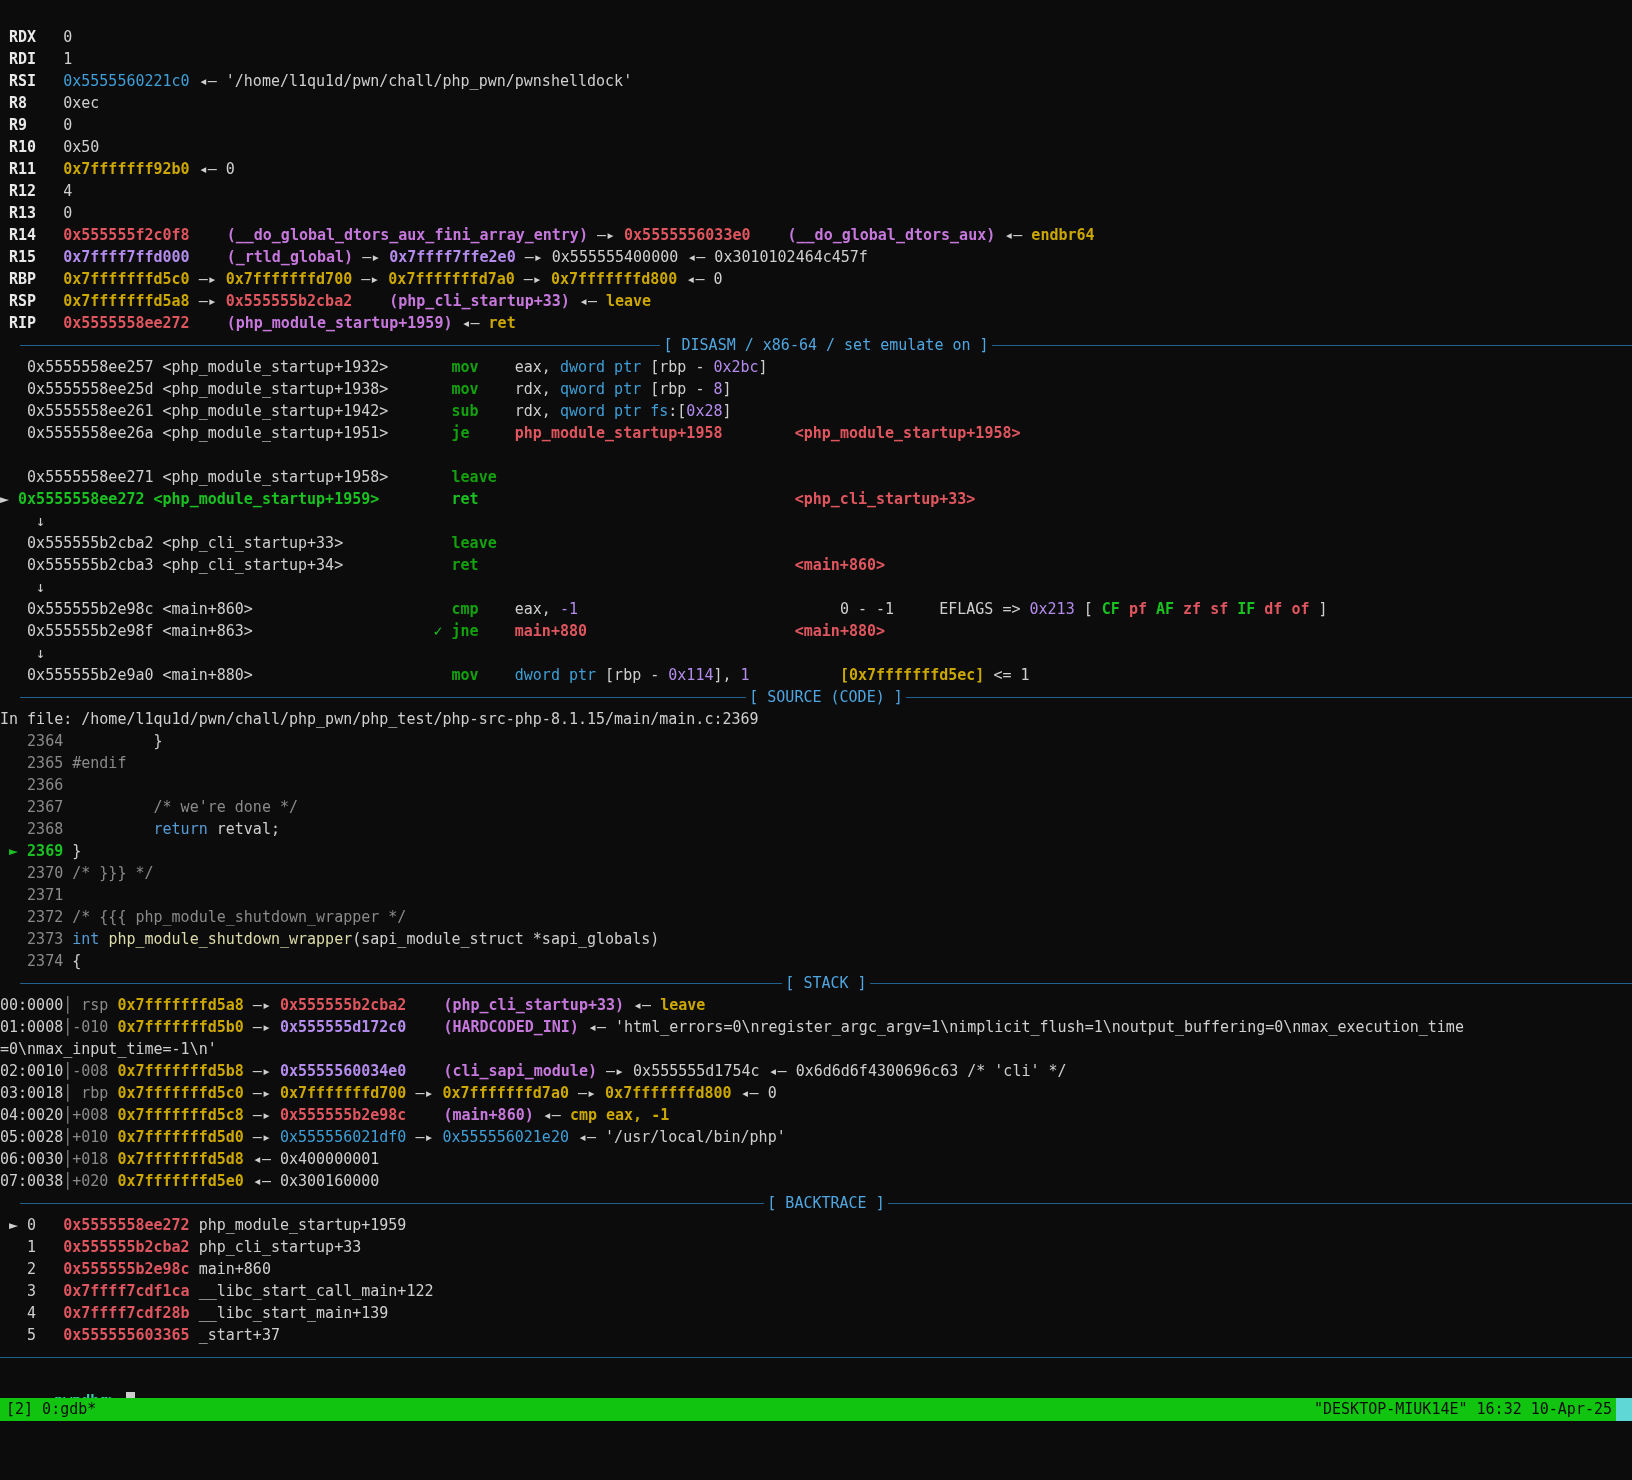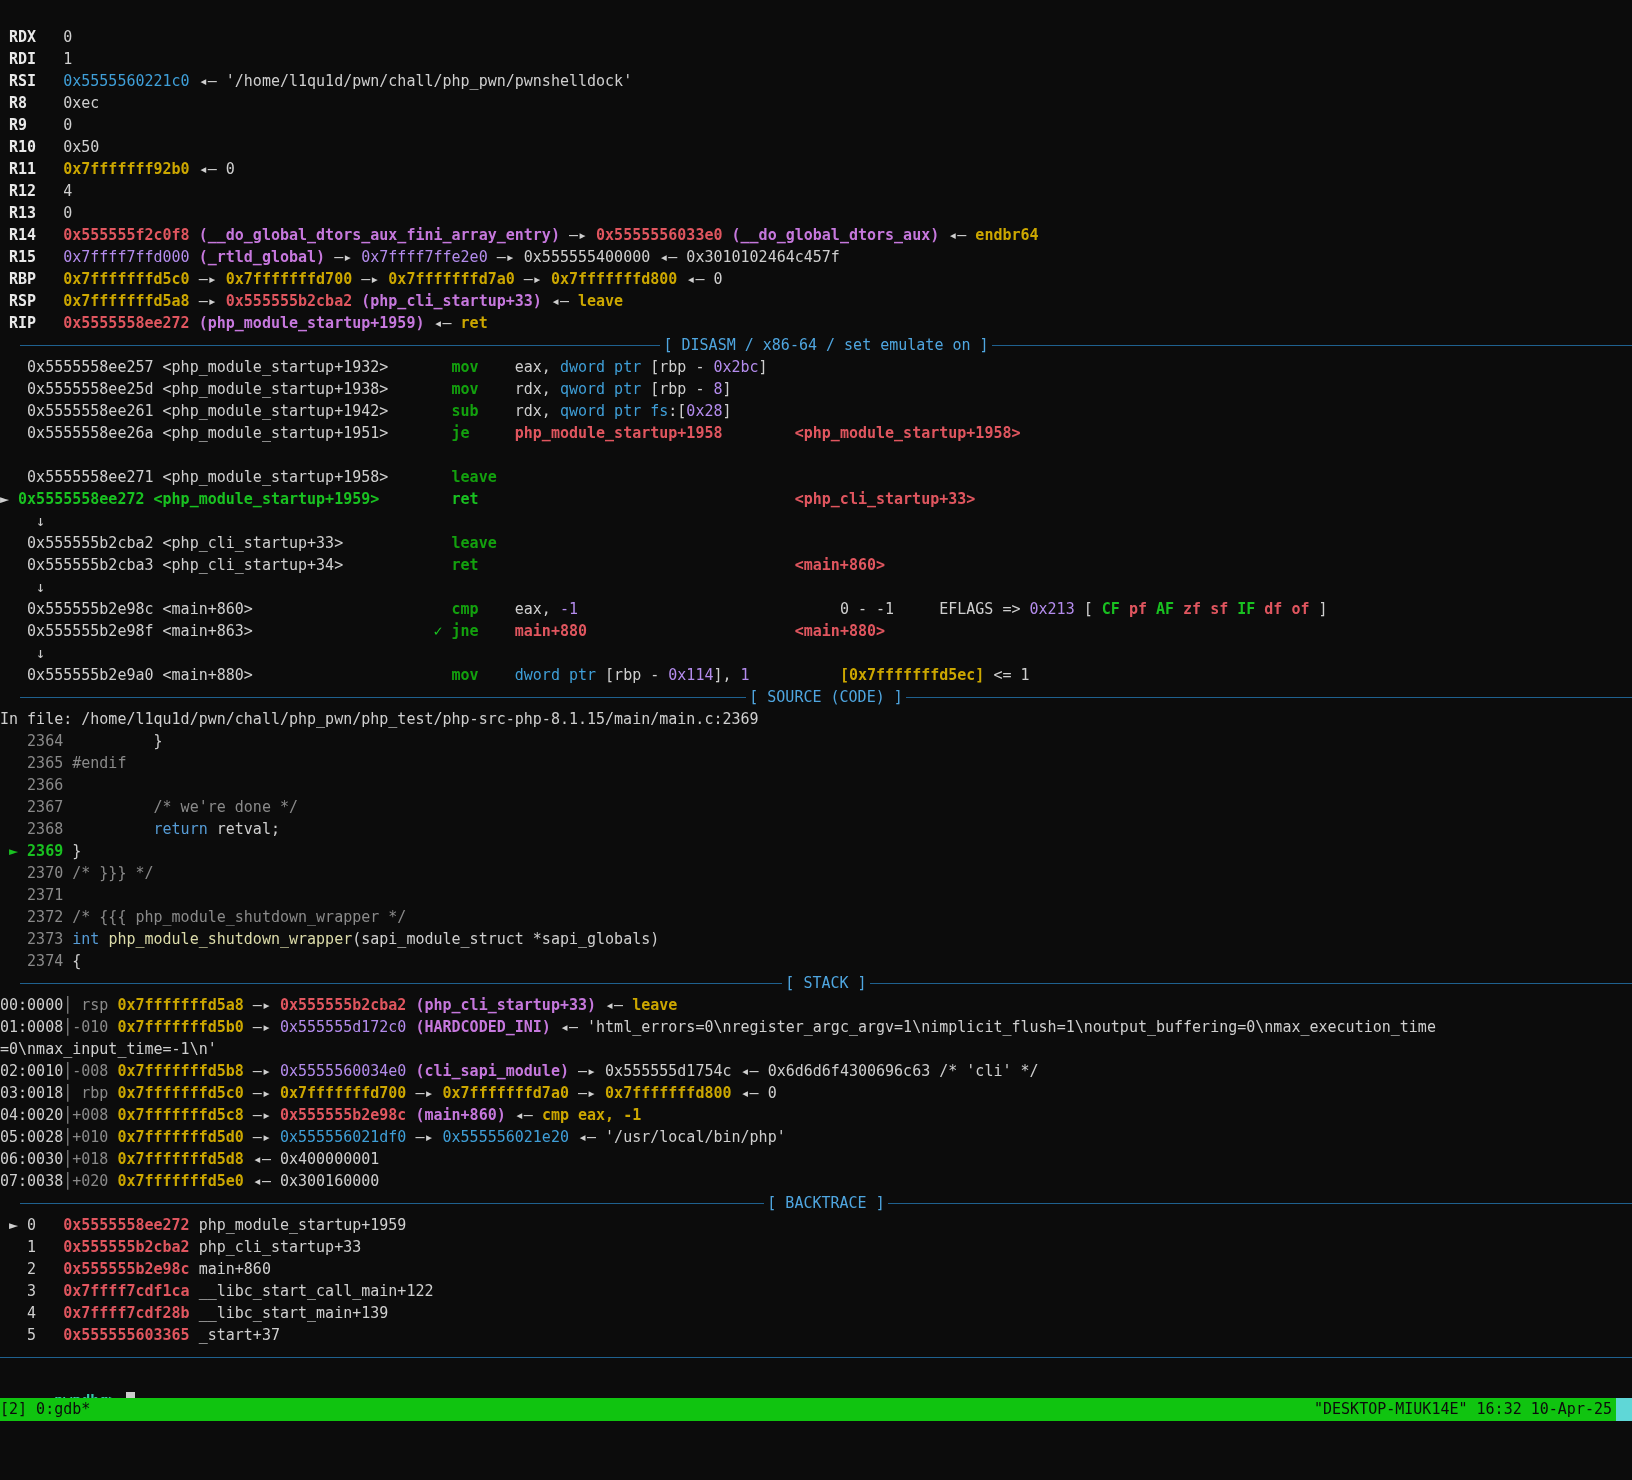--- a/index.html
+++ b/index.html
@@ -24,36 +24,36 @@
   .sep::before,.sep::after{ content:""; flex:1 1 0; border-top:1px solid var(--line); }
   .sep-label{ padding:0 3px; color:var(--header); white-space:pre; }
   .sep-plain{ height:22px; position:relative; }
   .sep-plain::before{ content:""; position:absolute; top:11px; left:0; right:0; border-top:1px solid var(--line); }
   .prompt-row{ height:22px; line-height:22px; padding-left:18px; white-space:pre; }
   .cursor{ display:inline-block; width:9px; height:17px; background:var(--cursor); vertical-align:-3px; margin-left:9px; }
 
   .s-p{ color:var(--fg); }
   .s-b{ color:var(--fg-bold); font-weight:bold; }
   .s-red{ color:var(--red); font-weight:bold; }
-  .s-mag{ color:var(--magenta); font-weight:bold; }
+  .s-mag{ color:var(--magenta); font-weight:bold;margin-left:28px; }
   .s-yel{ color:var(--yellow); font-weight:bold; }
   .s-blu{ color:var(--blue); }
-  .s-pur{ color:var(--purple); font-weight:normal;margin-top:17px; }
+  .s-pur{ color:var(--purple); font-weight:bold;margin-top:17px; }
   .s-num{ color:var(--purple);margin-top:48px; }
   .s-gray{ color:var(--gray); }
   .s-grn{ color:var(--green); font-weight:bold; }
   .s-mn{ color:var(--green-dim); font-weight:bold;text-align:center; }
   .s-kwsrc{ color:var(--keyword); }
   .s-fn{ color:var(--function); }
   .s-prompt{ color:var(--prompt); font-weight:bold; }
 
   .statusbar{
     position:absolute; left:0; top:1398px; width:100%; height:23px;
     background:var(--status-bg); color:var(--status-fg);
-    display:flex; align-items:center; line-height:23px; padding-left:0; white-space:pre;
+    display:flex; align-items:center; line-height:23px; padding-left:6px; white-space:pre;
   }
   .sb-fill{ flex:1 1 0; }
   .sb-caret{ width:16px; height:23px; background:var(--cyan); margin-left:4px; flex:0 0 auto; }
 </style>
 </head>
 <body>
 
 <div class="term">
 
   <div class="panel">

